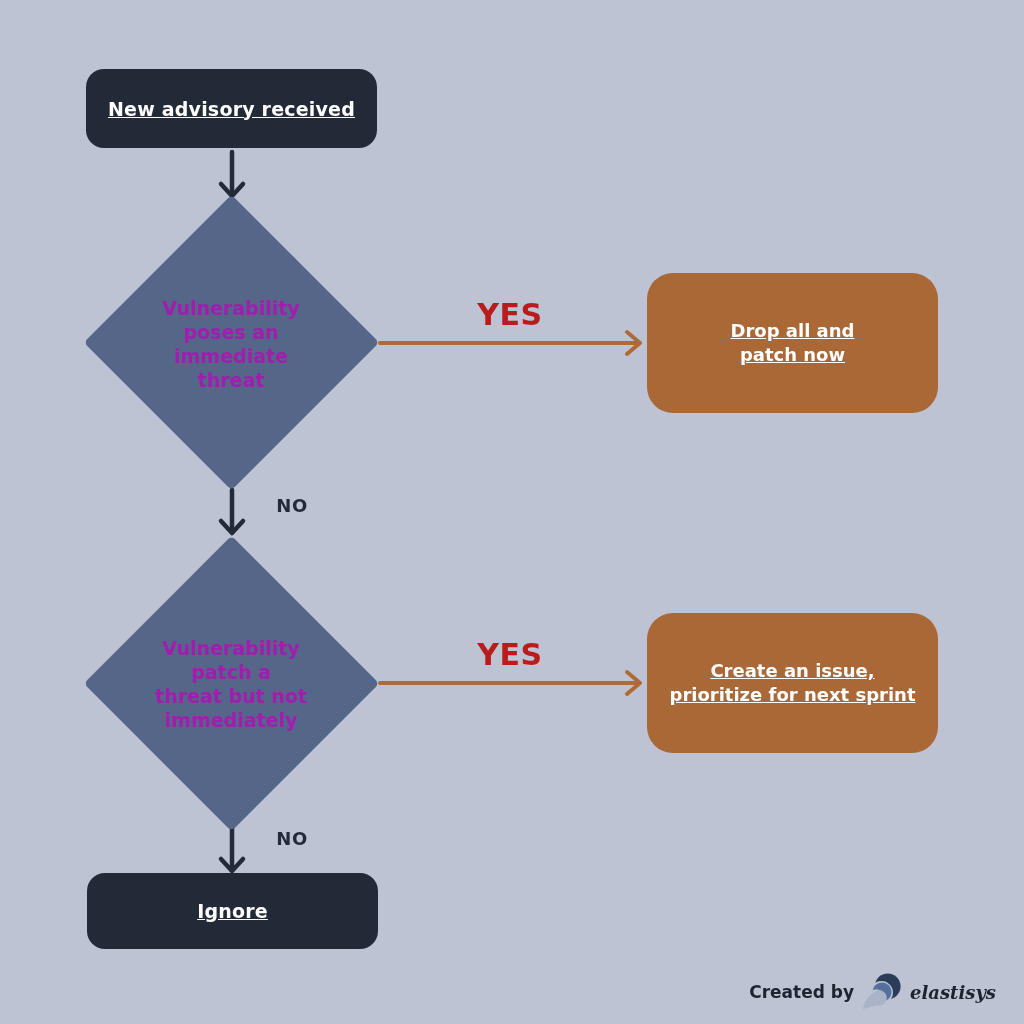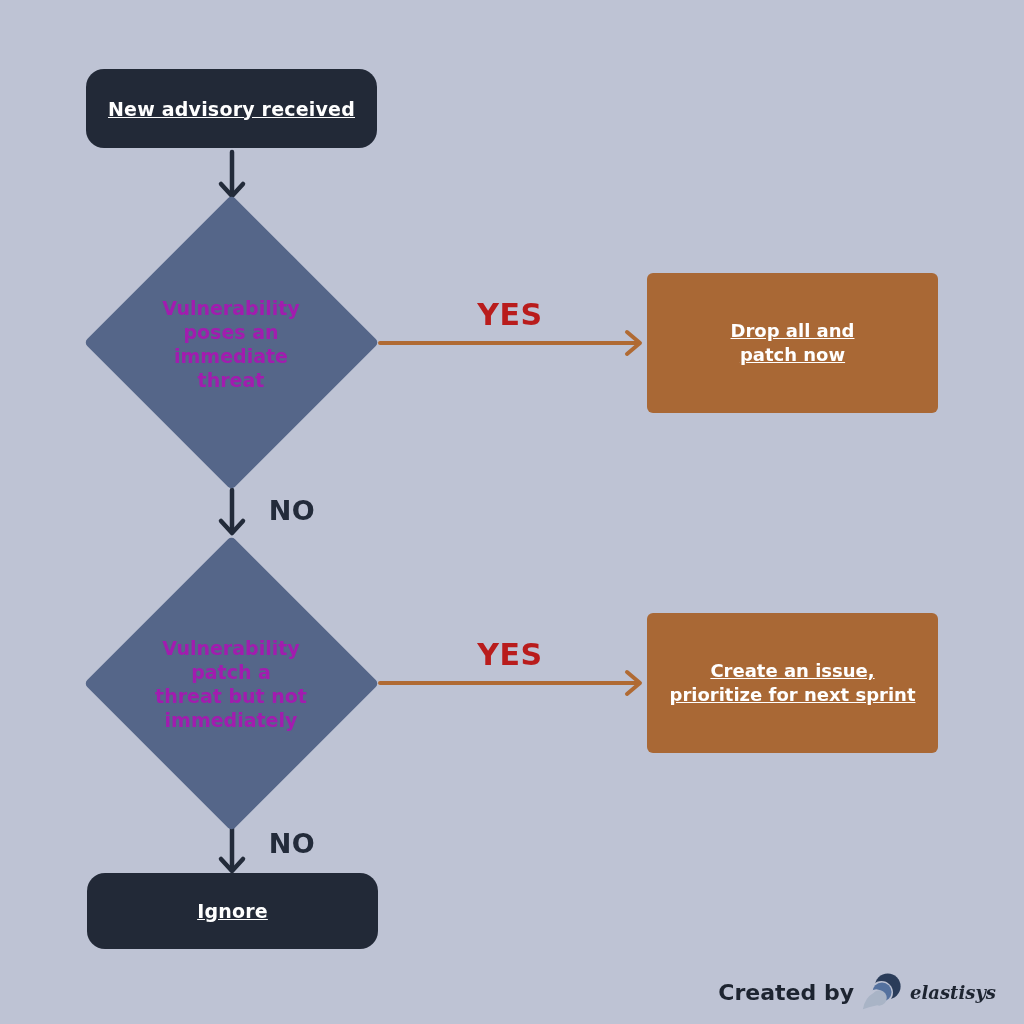--- a/index.html
+++ b/index.html
@@ -6,38 +6,38 @@
   .canvas{
     position:relative;width:1024px;height:1024px;background:#bec3d4;
     font-family:"DejaVu Sans",sans-serif;overflow:hidden;
   }
   .edges{position:absolute;left:0;top:0;width:1024px;height:1024px;pointer-events:none;}
   .node{
     position:absolute;display:flex;flex-direction:column;align-items:center;justify-content:center;
     text-align:center;color:#ffffff;font-weight:700;text-decoration:underline;
   }
   .rect-dark{background:#222937;border-radius:18px;font-size:19px;letter-spacing:.2px;}
-  .action{background:#a96835;border-radius:6px;font-size:18px;line-height:1.35;}
+  .action{background:#a96835;border-radius:26px;font-size:18px;line-height:1.35;}
   .diamond{
     position:absolute;width:209px;height:209px;background:#556689;
     transform:rotate(45deg);border-radius:5px;
   }
   .diamond-label{
     position:absolute;width:232px;text-align:center;color:#a21caf;
     font-weight:700;font-size:19px;line-height:1.27;
   }
   .line{display:block;}
   .edge-label{position:absolute;font-weight:700;text-align:center;}
   .yes{color:#b91c1c;font-size:30px;letter-spacing:.5px;}
-  .no{color:#232b3a;font-size:27px;letter-spacing:.5px;}
+  .no{color:#232b3a;font-size:18px;letter-spacing:.5px;}
   .footer{
     position:absolute;right:28px;bottom:12px;display:flex;align-items:center;gap:7px;
     color:#1d2430;
   }
-  .footer .created{font-size:22px;font-weight:700;}
+  .footer .created{font-size:17px;font-weight:700;}
   .footer .brand{
     font-family:"DejaVu Serif",serif;font-style:italic;font-weight:700;font-size:18px;
   }
 </style>
 </head>
 <body>
 
 <div class="canvas">
 
   <svg class="edges" viewBox="0 0 1024 1024">

